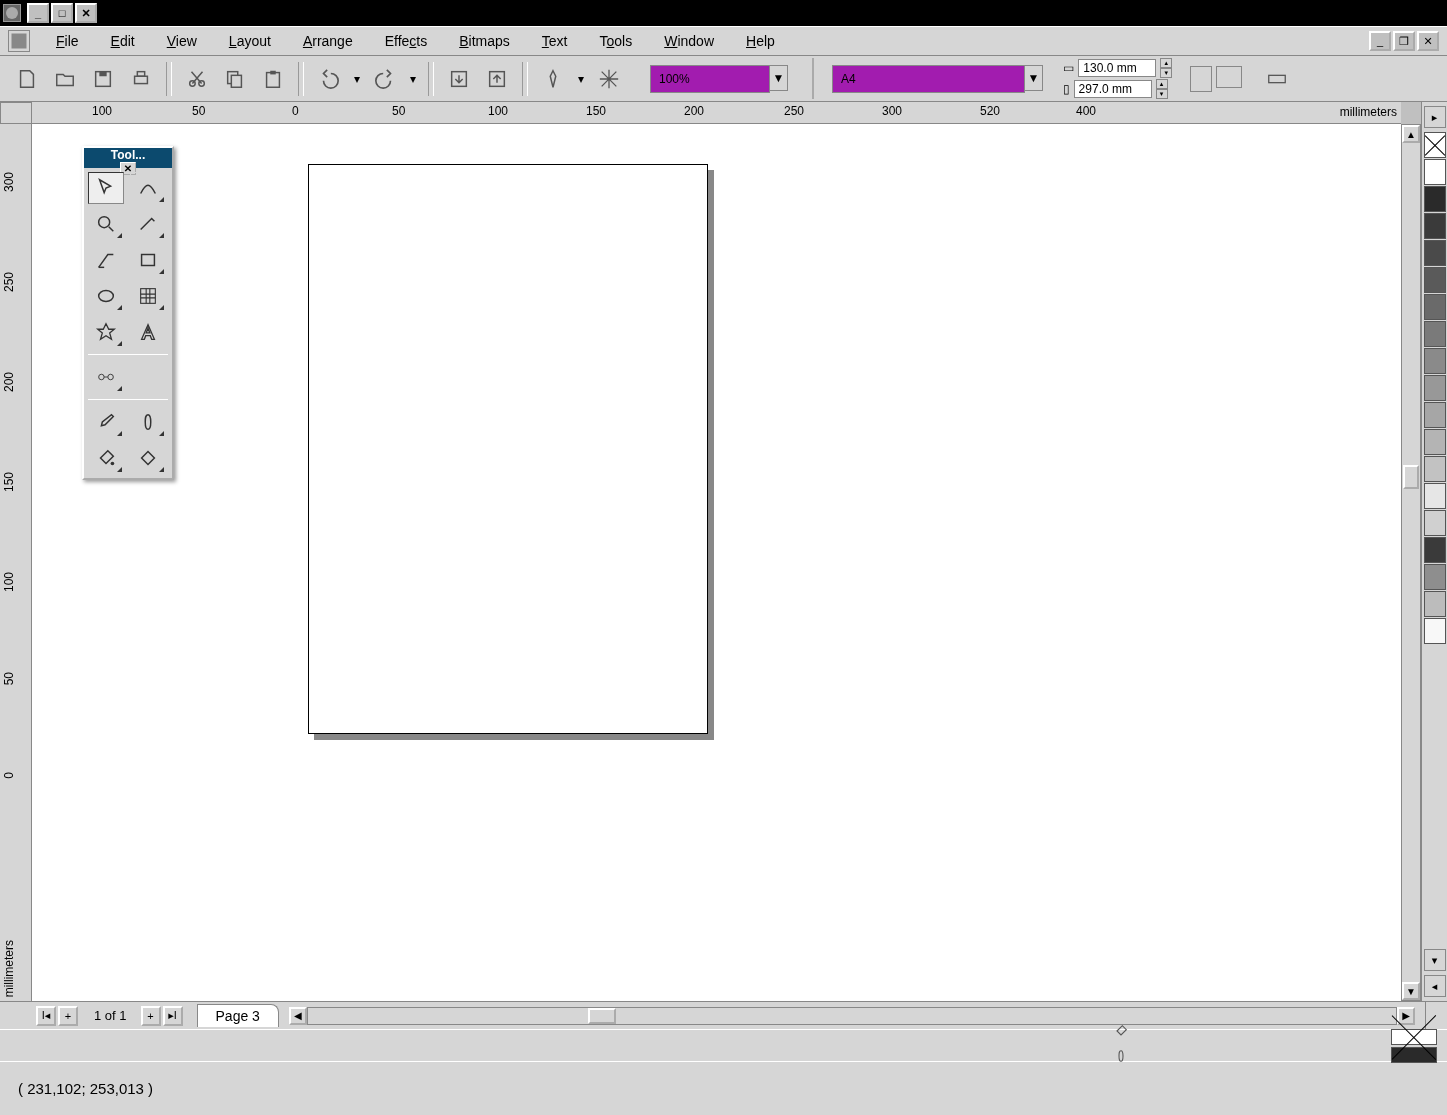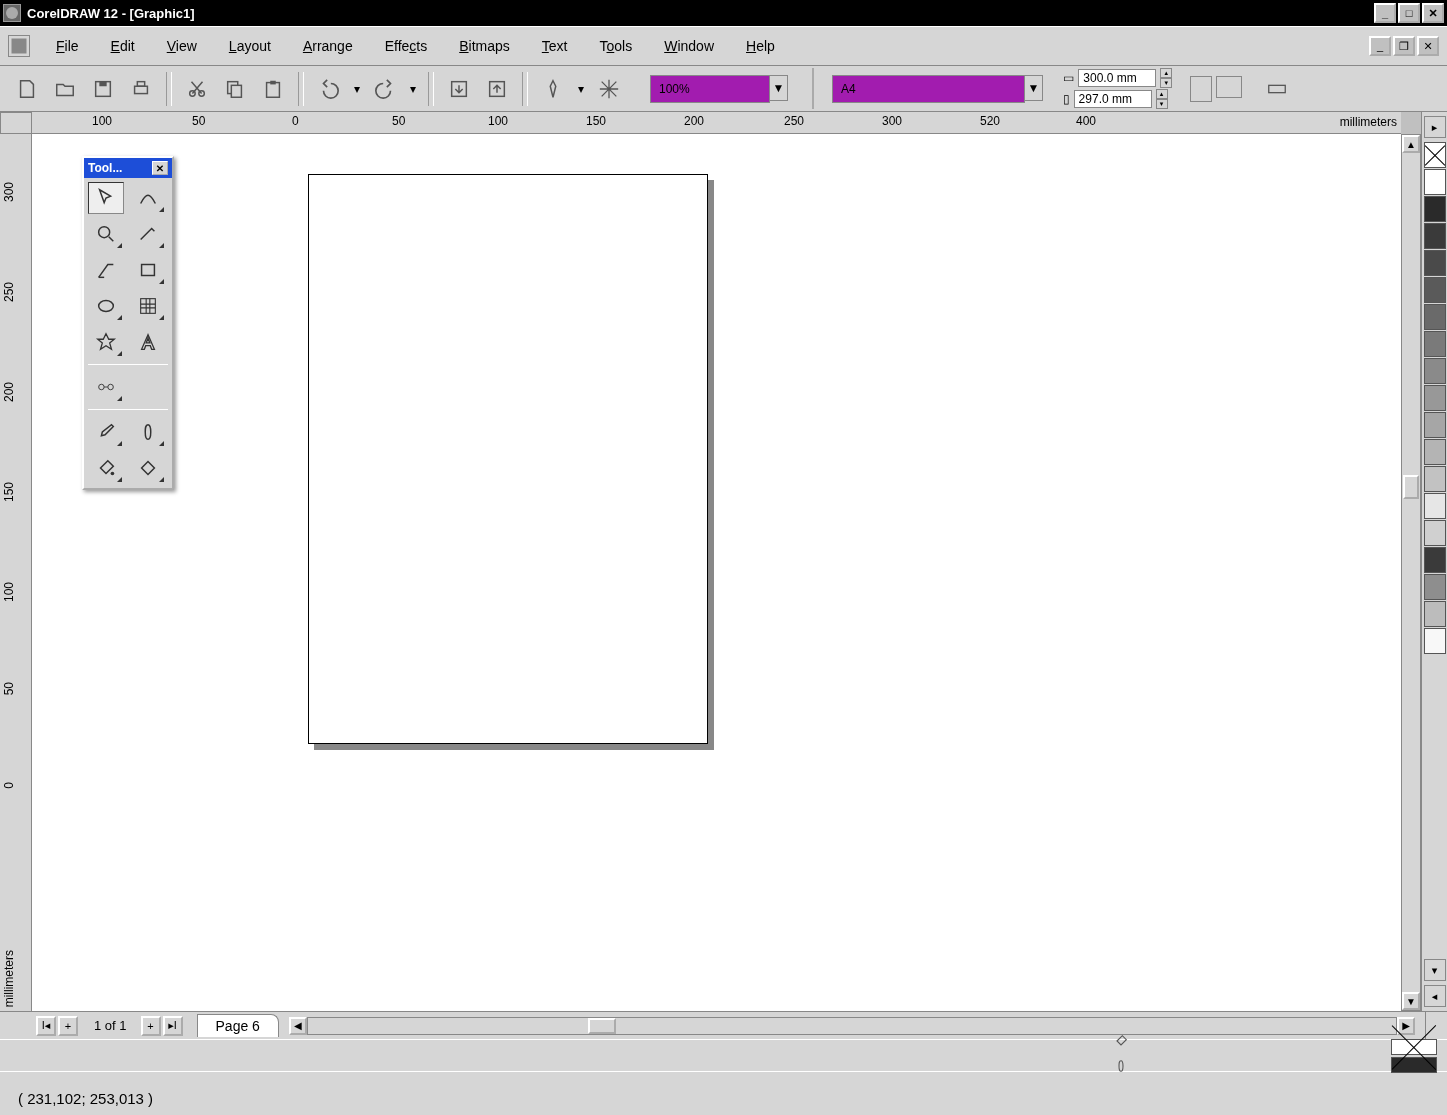--- a/index.html
+++ b/index.html
@@ -29,21 +29,21 @@
   width: 22px; height: 20px;
   background: #c0c0c0;
   border: 2px outset #fff;
   display: flex; align-items: center; justify-content: center;
   font-family: "Segoe UI Symbol", sans-serif;
   font-size: 11px;
   color:#000;
 }
 .menubar {
   background: #d6d6d6;
-  height: 40px;
+  height: 30px;
   display: flex;
   align-items: center;
   padding: 0 8px;
   border-top: 1px solid #fff;
   border-bottom: 1px solid #888;
 }
 .menubar .menu-item {
   padding: 4px 16px;
   font-size: 14px;
   color: #000;
@@ -103,21 +103,21 @@
 .no-fill { background:#fff; position:relative;}
 .no-fill::before,.no-fill::after{content:"";position:absolute;width:140%;height:1px;background:#000;top:50%;left:-20%;}
 .no-fill::before{transform:rotate(45deg);} .no-fill::after{transform:rotate(-45deg);}
 
 
 .toolbox {
   position:absolute; left:50px; top:22px; width:92px;
   background:#d6d6d6; border:2px outset #fff; z-index:10;
   box-shadow: 2px 2px 4px rgba(0,0,0,.4);
 }
-.toolbox-title{ background:#1d4ed8; color:#fff; font-weight:bold; font-size:12px; height:20px; display:flex; align-items:center; padding:0 4px; justify-content:space-between;}
+.toolbox-title{ background:#0c4a6e; color:#fff; font-weight:bold; font-size:12px; height:20px; display:flex; align-items:center; padding:0 4px; justify-content:space-between;flex-direction:column;}
 .toolbox-title .tb-close{ width:16px;height:14px;background:#d6d6d6;border:1px outset #fff;color:#000;font-size:10px;display:flex;align-items:center;justify-content:center;}
 .toolbox-body { padding:4px; display:grid; grid-template-columns:1fr 1fr; gap:4px;}
 .tool { width:36px; height:32px; border:1px solid #d6d6d6; display:flex; align-items:center; justify-content:center; position:relative;}
 .tool.selected { border:1px inset #888; background:#eee;}
 .tool .fly { position:absolute; right:1px; bottom:1px; width:0;height:0;border-left:5px solid transparent; border-bottom:5px solid #333;}
 .tool svg{width:22px;height:22px;}
 .tb-sep { grid-column:1/3; height:1px; background:#888; margin:2px 0; border-bottom:1px solid #fff;}
 
 
 .bottom-row { height:28px; background:#d6d6d6; display:flex; align-items:stretch; border-top:1px solid #888;}
@@ -140,21 +140,20 @@
 </style>
 </head>
 <body>
 
 <div class="titlebar">
   <div class="app-icon">
     <svg viewBox="0 0 16 16">
         <circle cx="8" cy="8" r="6" fill="#aaa"></circle>
       </svg>
   </div>
-  <span class="title-text">CorelDRAW 12 - [Graphic1]</span>
   <div class="win-btns">
     <div class="win-btn">_</div>
     <div class="win-btn">□</div>
     <div class="win-btn">✕</div>
   </div>
 </div>
 
 <div class="menubar">
   <div class="menubar-icon">
     <svg viewBox="0 0 16 16">
@@ -273,21 +272,21 @@
   <div class="paper-group">
     <div style="display:flex">
       <div class="paper-box">
           <span>A4</span>
         </div>
       <div class="dd-arrow">▼</div>
     </div>
     <div class="dims">
       <div class="dims-row">
         <span>▭</span>
-        <div class="dim-val">300.0 mm</div>
+        <div class="dim-val">130.0 mm</div>
         <div class="spin">
             <div>▴</div>
             <div>▾</div>
           </div>
       </div>
       <div class="dims-row">
         <span>▯</span>
         <div class="dim-val">297.0 mm</div>
         <div class="spin">
             <div>▴</div>
@@ -481,21 +480,21 @@
   </div>
 </div>
 
 <div class="bottom-row">
   <div class="page-nav">
     <div class="pn-btn">I◂</div>
     <div class="pn-btn">+</div>
     <div class="page-counter">1 of 1</div>
     <div class="pn-btn">+</div>
     <div class="pn-btn">▸I</div>
-    <div class="page-tab">Page 6</div>
+    <div class="page-tab">Page 3</div>
   </div>
   <div class="hscroll">
     <div class="arrow">◀</div>
     <div class="track">
       <div class="thumb"></div>
     </div>
     <div class="arrow">▶</div>
   </div>
   <div style="width:22px;border-left:1px solid #888"></div>
 </div>

